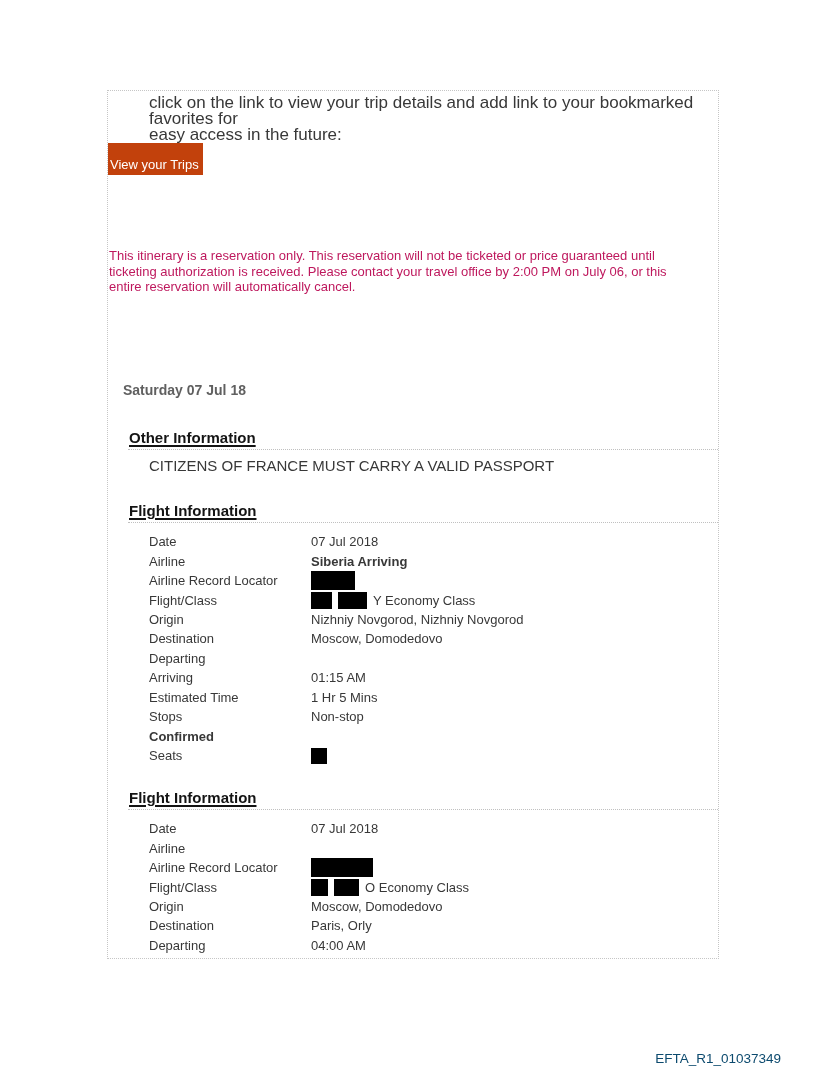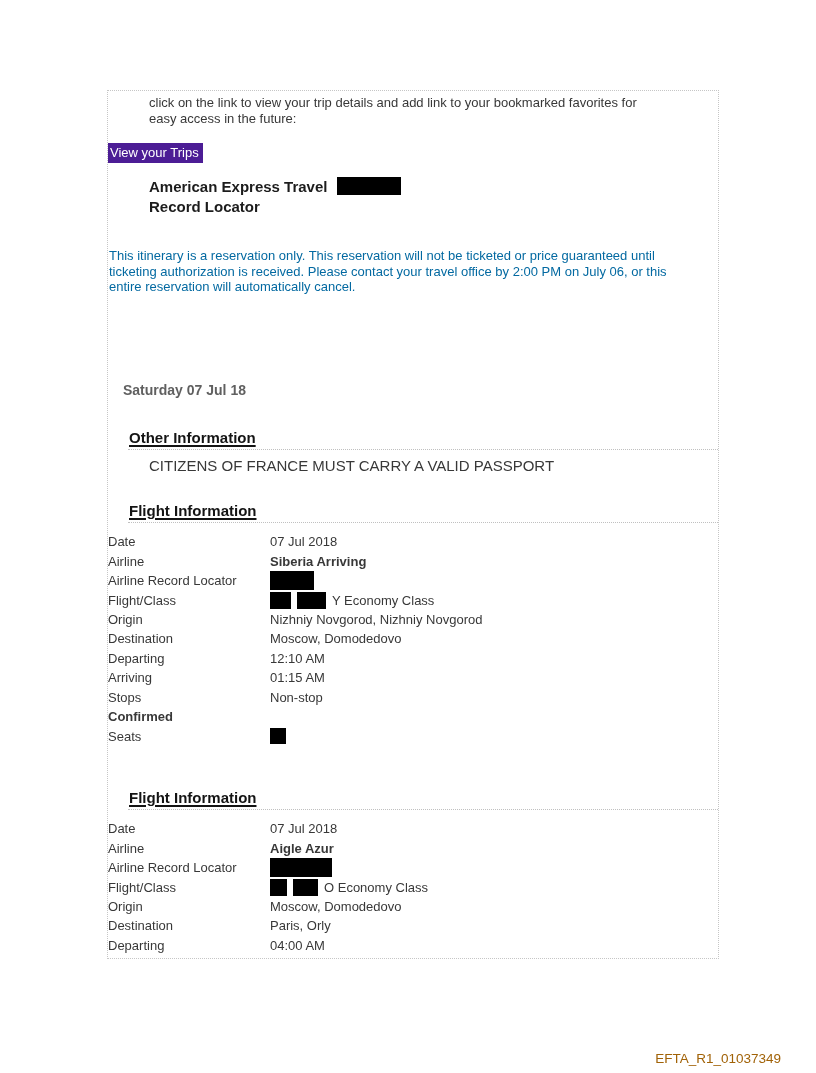--- a/index.html
+++ b/index.html
@@ -20,44 +20,44 @@
     left: 107px;
     top: 90px;
     width: 612px;
     height: 869px;
     border: 1px dotted #c6c6c6;
   }
   .doc > div, .doc > a { position: absolute; }
 
   .intro {
     top: 4px; left: 41px;
-    font-size: 13px; line-height: 16px; color: #383838;
+    font-size: 17px; line-height: 16px; color: #383838;
   }
   .view-trips {
     top: 52px; left: 0;
     display: inline-block;
-    background: #4c1d95;
+    background: #c2410c;
     color: #ffffff;
     font-size: 13px;
-    padding: 2px 4px 3px 2px;
+    padding: 14px 4px 3px 2px;
     text-decoration: none;
     cursor: pointer;
   }
   .amex {
     top: 86px; left: 41px;
     font-size: 15px; font-weight: bold; color: #1c1c1c;
     line-height: 20px;
   }
   .redact { display: inline-block; background: #000; }
   .amex-box { width: 64px; height: 18px; margin-left: 10px; vertical-align: -3px; }
 
   .notice {
     top: 157px; left: 0; width: 611px;
     padding-left: 1px;
-    font-size: 13px; line-height: 15.5px; color: #0369a1;
+    font-size: 13px; line-height: 15.5px; color: #be185d;
   }
   .saturday {
     top: 291px; left: 15px;
     font-size: 14px; font-weight: bold; color: #606060;
   }
   .sec {
     left: 0; right: 0;
     padding: 0 0 3px 1px;
     border-bottom: 1px dotted #c0c0c0;
     font-size: 15px; font-weight: bold; color: #141414;
@@ -69,56 +69,52 @@
     text-decoration-thickness: 2px;
     text-underline-offset: 2px;
   }
   .passport {
     top: 366px; left: 41px;
     font-size: 15px; color: #383838;
   }
   .table { left: 0; width: 611px; }
   .tr { display: flex; height: 19.45px; align-items: center; }
   .td { font-size: 13px; color: #383838; white-space: nowrap; }
-  .td.label { width: 162px; flex: none; }
+  .td.label { width: 162px; margin-left: 41px; flex: none; }
   .td.value { flex: 1; }
   .b { font-weight: bold; }
   .rv { vertical-align: -4px; }
   .r-arl1 { width: 44px; height: 19px; }
   .r-fc1a { width: 21px; height: 17px; margin-right: 6px; }
   .r-fc1b { width: 29px; height: 17px; margin-right: 6px; }
   .r-seat { width: 16px; height: 16px; }
   .r-arl2 { width: 62px; height: 19px; }
   .r-fc2a { width: 17px; height: 17px; margin-right: 6px; }
   .r-fc2b { width: 25px; height: 17px; margin-right: 6px; }
 
   .footer-ref {
     position: absolute;
     top: 1051px; left: 0; width: 781px;
     text-align: right;
-    font-size: 13.5px; color: #a16207;
+    font-size: 13.5px; color: #0c4a6e;
   }
 </style>
 </head>
 <body>
 
 <div class="page">
   <div class="doc">
 
     <div class="intro">
       <div>click on the link to view your trip details and add link to your bookmarked favorites for</div>
       <div>easy access in the future:</div>
     </div>
 
     <a class="view-trips">View your Trips</a>
 
-    <div class="amex">
-      <span>American Express Travel</span><span class="redact amex-box"></span><br>
-      <span>Record Locator</span>
-    </div>
 
     <div class="notice">
       <div>This itinerary is a reservation only. This reservation will not be ticketed or price guaranteed until</div>
       <div>ticketing authorization is received. Please contact your travel office by 2:00 PM on July 06, or this</div>
       <div>entire reservation will automatically cancel.</div>
     </div>
 
     <div class="saturday">Saturday 07 Jul 18</div>
 
     <div class="sec" style="top:338px">
@@ -151,27 +147,30 @@
       <div class="tr">
         <div class="td label">Origin</div>
         <div class="td value">Nizhniy Novgorod, Nizhniy Novgorod</div>
       </div>
       <div class="tr">
         <div class="td label">Destination</div>
         <div class="td value">Moscow, Domodedovo</div>
       </div>
       <div class="tr">
         <div class="td label">Departing</div>
-        <div class="td value">12:10 AM</div>
       </div>
       <div class="tr">
         <div class="td label">Arriving</div>
         <div class="td value">01:15 AM</div>
       </div>
       <div class="tr">
+        <div class="td label">Estimated Time</div>
+        <div class="td value">1 Hr 5 Mins</div>
+      </div>
+      <div class="tr">
         <div class="td label">Stops</div>
         <div class="td value">Non-stop</div>
       </div>
       <div class="tr">
         <div class="td label b">Confirmed</div>
         <div class="td value"></div>
       </div>
       <div class="tr">
         <div class="td label">Seats</div>
         <div class="td value"><span class="redact rv r-seat"></span></div>
@@ -182,21 +181,20 @@
       <span class="sec-title">Flight Information</span>
     </div>
 
     <div class="table" style="top:728px">
       <div class="tr">
         <div class="td label">Date</div>
         <div class="td value">07 Jul 2018</div>
       </div>
       <div class="tr">
         <div class="td label">Airline</div>
-        <div class="td value b">Aigle Azur</div>
       </div>
       <div class="tr">
         <div class="td label">Airline Record Locator</div>
         <div class="td value"><span class="redact rv r-arl2"></span></div>
       </div>
       <div class="tr">
         <div class="td label">Flight/Class</div>
         <div class="td value"><span class="redact rv r-fc2a"></span><span class="redact rv r-fc2b"></span><span>O Economy Class</span></div>
       </div>
       <div class="tr">

